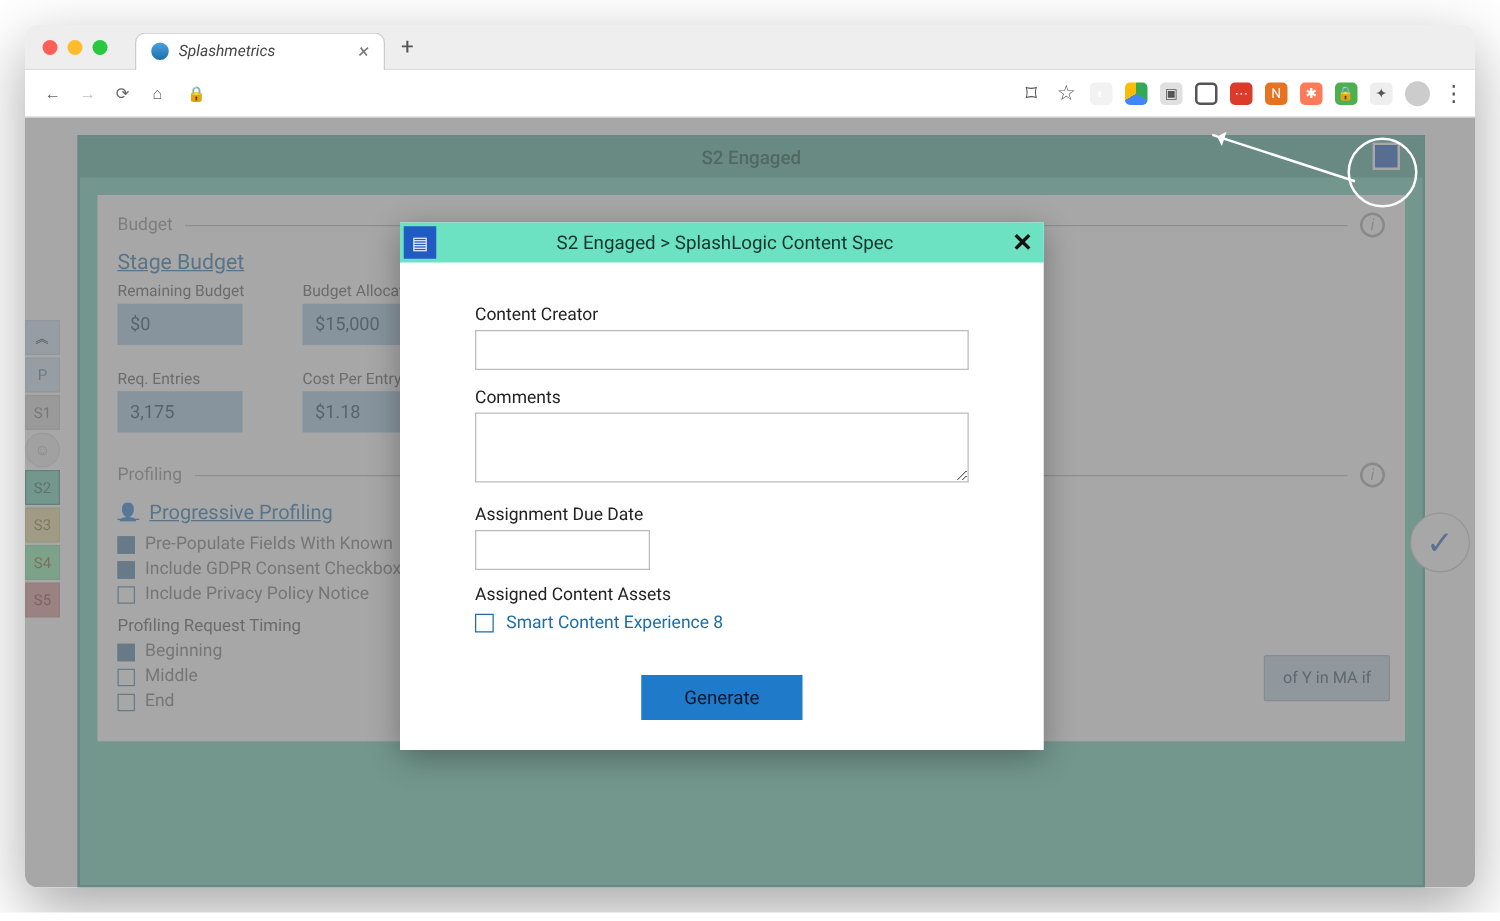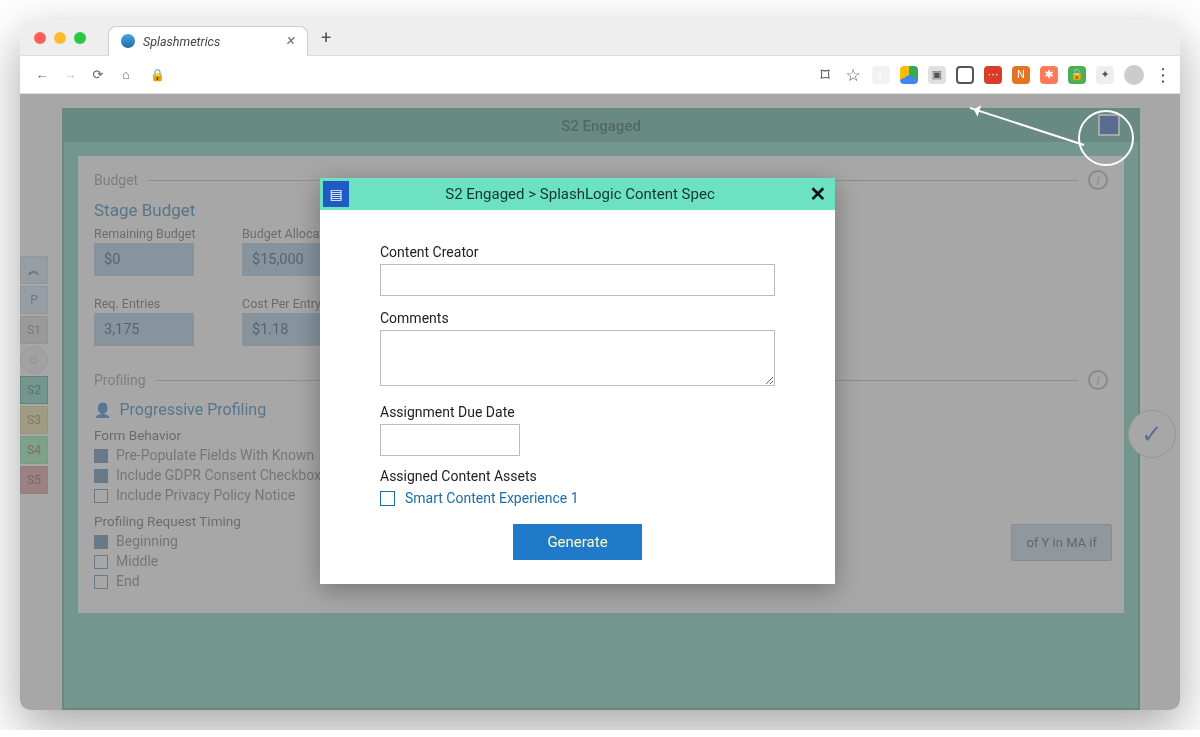--- a/index.html
+++ b/index.html
@@ -60,21 +60,21 @@
   .nv.S3{background:#e8dc9a;color:#8b7a2f}
   .nv.S4{background:#86efac;color:#8b5a20}
   .nv.S5{background:#d99595;color:#8b3a3a}
   .teal-box{position:absolute;left:42px;top:14px;right:40px;bottom:0;background:var(--teal);border:2px solid #4ba797;}
   .teal-header{height:32px;background:#4ea997;display:flex;align-items:center;justify-content:center;color:#0c4a3a;font-size:15px;font-weight:500;position:relative;}
   .teal-header .docbtn{position:absolute;right:18px;top:4px;width:22px;height:22px;background:#1f5bc3;border:2px solid #fff;}
   .inner{background:#fff;margin:14px 14px 0 14px;padding:8px 16px 20px 16px;}
   .section-title{color:#888;font-size:14px;display:flex;align-items:center;gap:10px;margin:6px 0 2px;}
   .section-title .line{flex:1;height:1px;background:#bbb;}
   .section-title .info{width:20px;height:20px;border-radius:50%;border:2px solid #aaa;color:#aaa;font-size:13px;display:flex;align-items:center;justify-content:center;font-style:italic;}
-  .sub-head{color:var(--link-blue);font-size:17px;margin:10px 0 6px;}
+  .sub-head{color:var(--link-blue);font-size:17px;margin:10px 0 6px;text-decoration:underline;}
   .sub-head.small{font-size:16px;display:flex;align-items:center;gap:8px;}
   .person-icon{color:#9db8c9;font-size:14px;}
   .budget-grid{display:grid;grid-template-columns:130px 130px 1fr;gap:20px 18px;margin:6px 0 10px;}
   .small-label{font-size:12.5px;color:#555;margin-bottom:2px;}
   .valbox{background:var(--box-blue);padding:8px 10px;font-size:14.5px;color:#1b3b53;width:100px;}
   .formsection{margin-top:8px;}
   .cb-row{display:flex;align-items:flex-end;gap:8px;font-size:14px;color:#737373;margin:4px 0;}
   .cb{width:14px;height:14px;border:1.5px solid #4b7ea6;display:inline-block;}
   .cb.filled{background:#4b7ea6;}
   .rightInset{position:absolute;right:68px;top:430px;background:#bcd2e2;border:1px solid #96b4c8;padding:10px 14px;color:#2c4a60;font-size:13px;border-radius:2px;}
@@ -90,21 +90,21 @@
   .modal-head .mtitle{flex:1;text-align:center;font-size:15px;color:#15362d;}
   .modal-head .mclose{width:34px;text-align:center;font-size:20px;color:#111;cursor:pointer;font-weight:bold;}
   .mbody{padding:34px 60px 6px 60px;}
   .mlabel{font-size:14px;color:#222;margin:14px 0 4px;}
   .minput{width:100%;height:32px;border:1px solid #bbb;}
   .mtextarea{width:100%;height:56px;border:1px solid #bbb;resize:both;}
   .mdate{width:140px;height:32px;border:1px solid #bbb;}
   .asset-row{display:flex;align-items:center;gap:10px;margin-top:6px;}
   .asset-cb{width:15px;height:15px;border:1.5px solid #1d6da6;}
   .asset-link{color:var(--link-blue);font-size:14px;}
-  .genbtn{display:block;margin:18px auto 0;background:var(--blue);color:#fef9c3;border:none;padding:9px 34px;font-size:15px;cursor:pointer;}
+  .genbtn{display:block;margin:34px auto 0;background:var(--blue);color:#0f172a;border:none;padding:9px 34px;font-size:15px;cursor:pointer;}
 </style>
 </head>
 <body>
 
 <div class="mac-window">
 
   <div class="mac-titlebar">
     <div class="traffic">
       <span class="tl red"></span>
       <span class="tl yellow"></span>
@@ -196,21 +196,20 @@
              <div class="section-title" style="margin-top:24px">
                <span>Profiling</span>
                <span class="line"></span>
                <span class="info">i</span>
              </div>
              <div class="sub-head small">
                <span class="person-icon">👤</span>
                <span>Progressive Profiling</span>
              </div>
              <div class="formsection">
-               <div class="small-label" style="font-size:13.5px;margin-bottom:4px">Form Behavior</div>
                <div class="cb-row">
                 <span class="cb filled"></span>
                 <span>Pre-Populate Fields With Known</span>
               </div>
                <div class="cb-row">
                 <span class="cb filled"></span>
                 <span>Include GDPR Consent Checkbox</span>
               </div>
                <div class="cb-row">
                 <span class="cb"></span>
@@ -252,19 +251,19 @@
        <div class="mbody">
           <div class="mlabel" style="margin-top:0">Content Creator</div>
           <input class="minput" style="">
           <div class="mlabel">Comments</div>
           <textarea class="mtextarea" style=""></textarea>
           <div class="mlabel">Assignment Due Date</div>
           <input class="mdate" style="">
           <div class="mlabel" style="margin-top:12px">Assigned Content Assets</div>
           <div class="asset-row">
             <span class="asset-cb"></span>
-            <span class="asset-link">Smart Content Experience 1</span>
+            <span class="asset-link">Smart Content Experience 8</span>
           </div>
           <button class="genbtn">Generate</button>
        </div>
      </div>
   </div>
 </div>
 
 </body></html>

